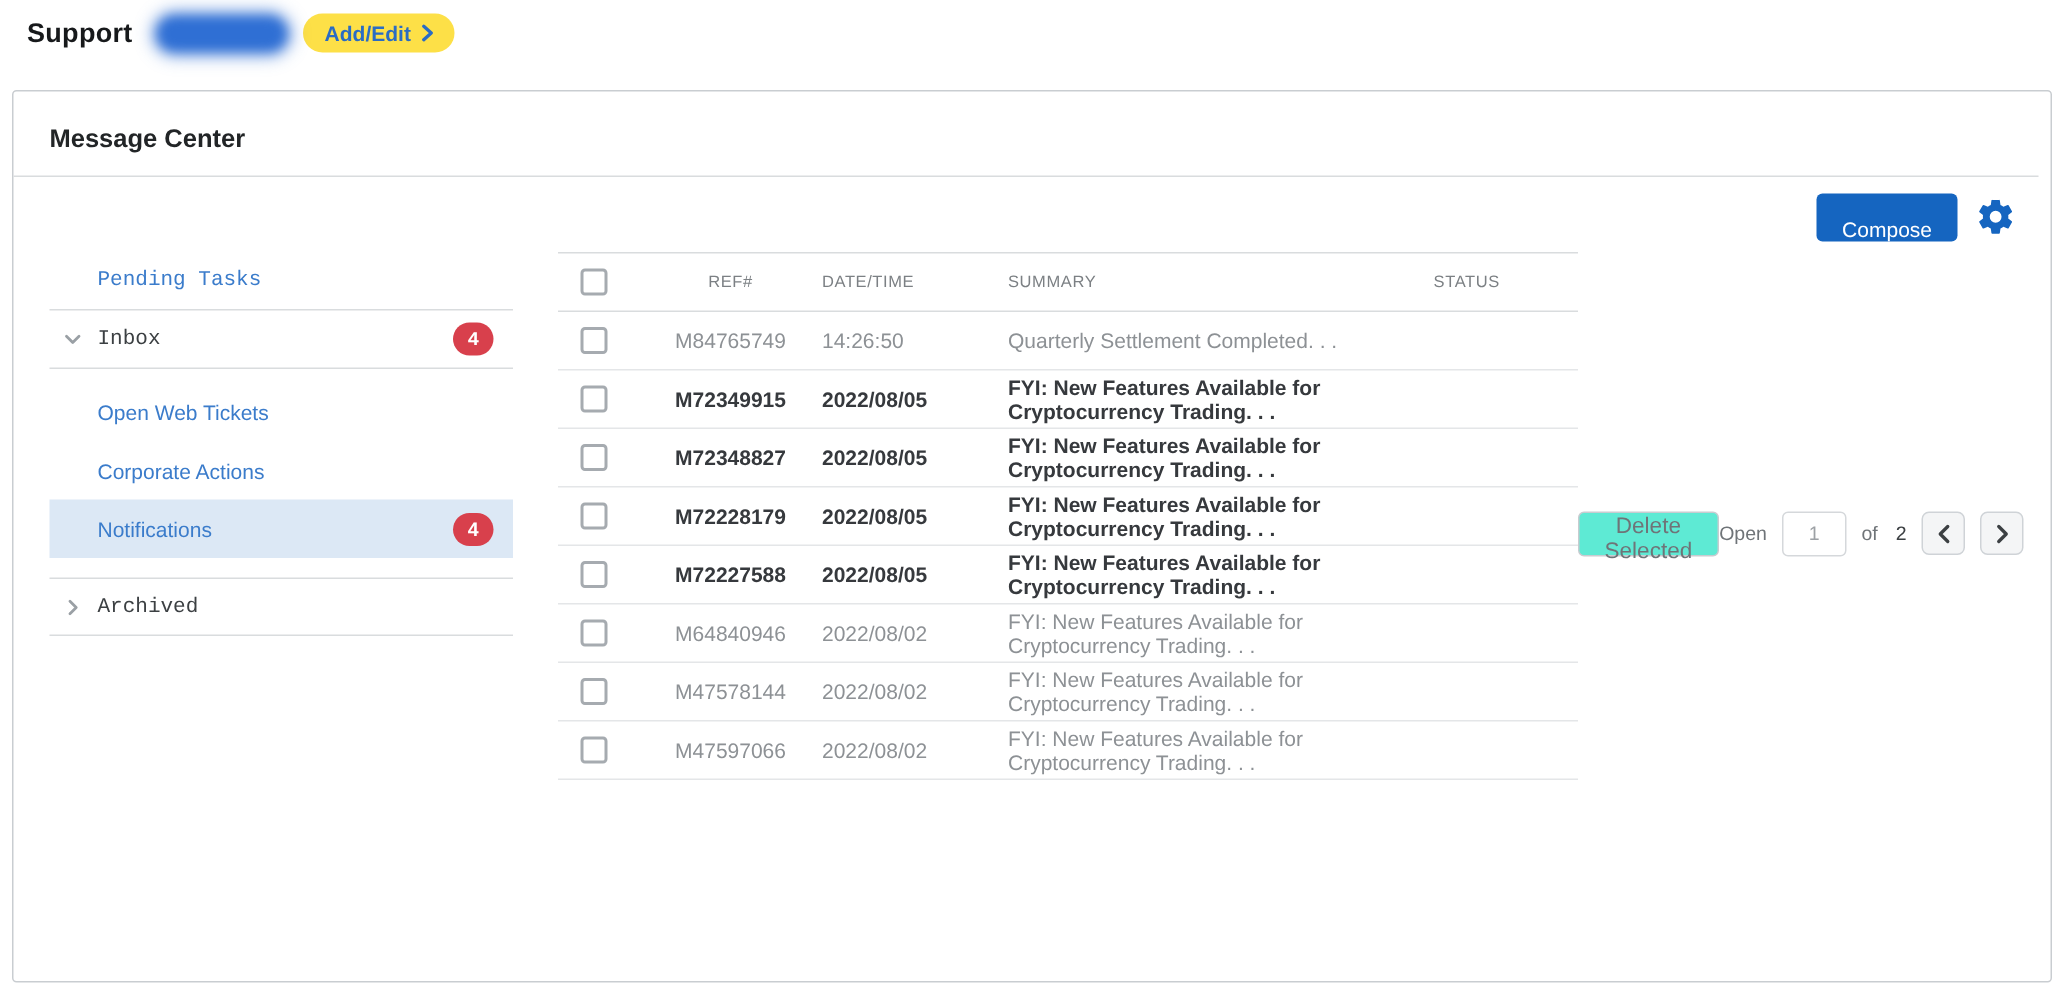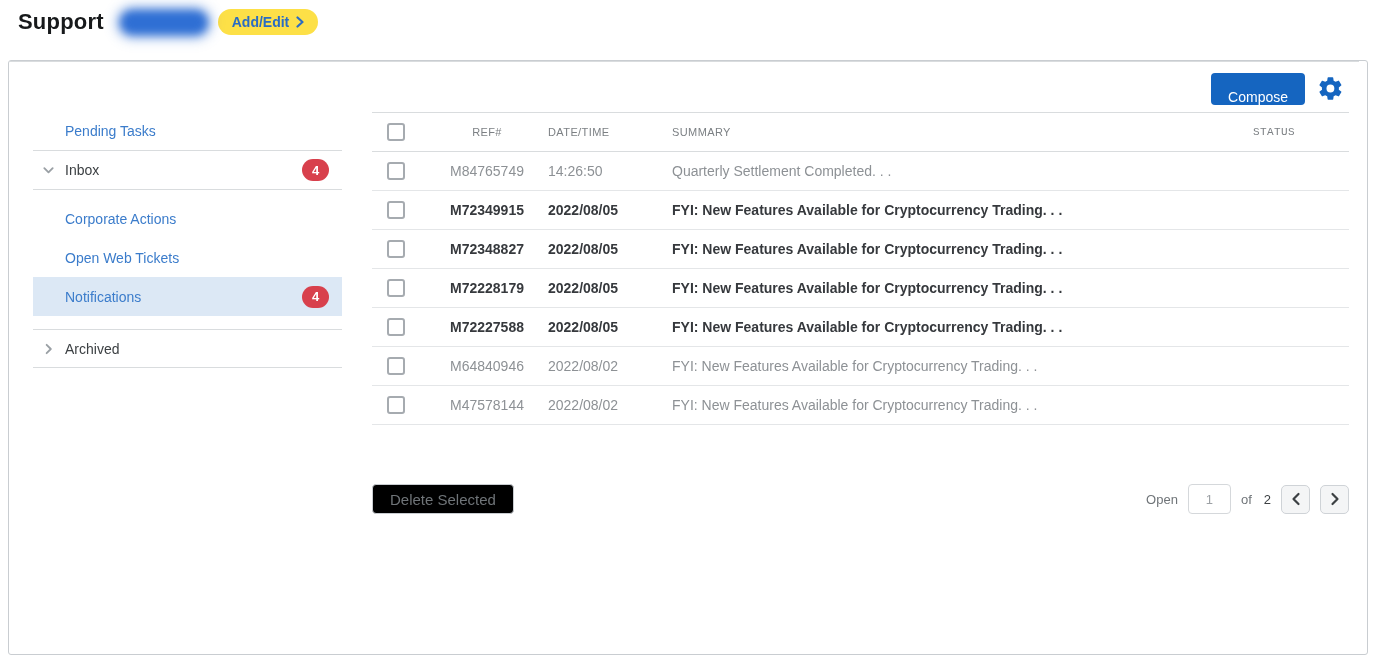--- a/index.html
+++ b/index.html
@@ -13,21 +13,21 @@
     --gray-text:#8d9195;
     --dark-text:#36393d;
     --col-head:#7c8084;
   }
   *{margin:0;padding:0;box-sizing:border-box;}
   html,body{width:1376px;height:663px;background:#fff;overflow:hidden;
     font-family:"Liberation Sans", sans-serif;}
 
   
   .top-bar{display:flex;align-items:center;padding:4px 0 0 18px;height:40px;}
-  .page-title{font-size:22px;font-weight:bold;color:#17191b;letter-spacing:.2px;}
+  .page-title{font-size:18px;font-weight:bold;color:#17191b;letter-spacing:.2px;}
   .redacted-pill{width:88px;height:25px;border-radius:13px;background:#2f6fd4;
     margin-left:16px;filter:blur(4px);box-shadow:0 0 8px 3px rgba(47,111,212,.55);cursor:pointer;}
   .addedit-pill{display:flex;align-items:center;gap:7px;margin-left:10px;height:26px;
     padding:0 14px;border-radius:14px;background:#fde047;color:#2a6cc4;
     font-size:14px;font-weight:bold;border:none;cursor:pointer;}
   .addedit-pill svg{display:block;}
 
   
   .panel{position:absolute;left:8px;top:60px;width:1360px;height:595px;
     border:1px solid var(--panel-border);border-radius:3px;background:#fff;}
@@ -43,48 +43,48 @@
 
   .content{display:flex;padding:6px 18px 0 24px;}
 
   
   .sidebar{width:309px;flex:none;font-size:14px;}
   .side-item{height:39px;display:flex;align-items:center;cursor:pointer;position:relative;}
   .side-item .label{margin-left:32px;}
   .side-item .chev{position:absolute;left:9px;top:50%;transform:translateY(-50%);display:flex;}
   .side-item.link .label{color:var(--link);}
   .side-item.plain .label{color:#3c4043;}
-  .side-item.bordered{border-bottom:1px solid var(--divider);}
+  .side-item.bordered{border-bottom:1px solid var(--divider);font-family:Liberation Mono, monospace;}
   .side-item.selected{background:var(--selected-bg);}
   .badge{margin-left:auto;margin-right:13px;min-width:27px;height:22px;border-radius:11px;
     background:var(--badge);color:#fff;font-size:13px;font-weight:bold;
     display:flex;align-items:center;justify-content:center;}
   .subgroup{margin-top:9px;}
   .side-gap{height:13px;}
 
   
-  .main{flex:1;margin-left:30px;display:flex;flex-direction:column;gap:36px;}
+  .main{flex:1;margin-left:30px;display:flex;flex-direction:row;}
   table.msg{width:100%;border-collapse:collapse;table-layout:fixed;font-size:14px;}
   table.msg th,table.msg td{height:39px;padding:0;vertical-align:middle;}
   table.msg thead th{border-top:1px solid var(--divider);border-bottom:1px solid var(--divider);
     font-size:11px;font-weight:normal;color:var(--col-head);letter-spacing:.4px;text-align:left;}
   table.msg tbody td{border-bottom:1px solid var(--row-divider);}
   .col-check{width:54px;}
   .col-ref{width:122px;text-align:center !important;}
   .col-dt{width:112px;text-align:left;}
   .col-sum{padding-left:12px !important;}
-  .col-status{width:96px;text-align:right;padding-right:30px !important;font-family:Liberation Mono, monospace;}
+  .col-status{width:96px;text-align:right;padding-right:30px !important;}
   tr.read td{color:var(--gray-text);}
   tr.unread td{color:var(--dark-text);font-weight:bold;}
   .cbx{appearance:none;-webkit-appearance:none;width:18px;height:18px;margin:0 0 0 15px;
     border:2px solid #a6abb0;border-radius:3px;background:#fff;cursor:pointer;display:block;}
 
   
   .table-footer{display:flex;align-items:center;margin-top:23px;}
-  .delete-btn{background:#000000;border:1px solid #c8ccd0;border-radius:4px;color:#6f7478;
+  .delete-btn{background:#5eead4;border:1px solid #c8ccd0;border-radius:4px;color:#6f7478;
     font-size:15px;font-family:inherit;height:30px;padding:0 17px;cursor:pointer;}
   .pager{margin-left:auto;display:flex;align-items:center;gap:10px;font-size:13px;color:#6f7478;}
   .page-input{width:43px;height:30px;border:1px solid #d5d8db;border-radius:4px;
     text-align:center;font-size:13px;color:#9da1a5;font-family:inherit;}
   .total-pages{color:#3c4043;margin-left:2px;}
   .pg-btn{width:29px;height:29px;border:1px solid #cfd3d7;border-radius:5px;background:#f4f5f6;
     display:flex;align-items:center;justify-content:center;cursor:pointer;padding:0;}
   .pg-btn svg{display:block;}
 </style>
 </head>
@@ -97,20 +97,21 @@
     <span>Add/Edit</span>
     <span class="chev">
       <svg width="8" height="12" viewBox="0 0 8 12">
           <polyline points="1.5,1.5 6.5,6 1.5,10.5" fill="none" stroke="#2a6cc4" stroke-width="2.2" stroke-linecap="round" stroke-linejoin="round"></polyline>
         </svg>
     </span>
   </button>
 </div>
 
 <div class="panel">
+  <div class="panel-title">Message Center</div>
   <div class="panel-divider"></div>
 
   <div class="toolbar">
     <button class="compose-btn">Compose</button>
     <button class="gear-btn" title="">
       <svg width="27" height="27" viewBox="0 0 24 24">
           <path d="M19.4 13c.04-.32.06-.66.06-1s-.02-.68-.06-1l2.1-1.65a.5.5 0 0 0 .12-.64l-2-3.46a.5.5 0 0 0-.6-.22l-2.49 1a7.3 7.3 0 0 0-1.73-1l-.38-2.65A.5.5 0 0 0 13.93 2h-4a.5.5 0 0 0-.5.42l-.37 2.65c-.63.26-1.2.6-1.74 1l-2.48-1a.5.5 0 0 0-.61.22l-2 3.46a.5.5 0 0 0 .12.64L4.45 11c-.04.32-.07.66-.07 1s.03.68.07 1l-2.1 1.65a.5.5 0 0 0-.12.64l2 3.46c.12.22.39.3.6.22l2.49-1c.54.4 1.1.74 1.73 1l.38 2.65c.04.24.25.42.5.42h4c.25 0 .46-.18.5-.42l.37-2.65c.63-.26 1.2-.6 1.74-1l2.48 1c.22.08.48 0 .6-.22l2-3.46a.5.5 0 0 0-.12-.64L19.4 13zm-7.47 2.5a3.5 3.5 0 1 1 0-7 3.5 3.5 0 0 1 0 7z"></path>
         </svg>
     </button>
   </div>
@@ -125,24 +126,24 @@
         <span class="chev">
           <svg width="13" height="13" viewBox="0 0 14 14">
               <polyline points="2.5,5 7,9.5 11.5,5" fill="none" stroke="#9aa0a5" stroke-width="2" stroke-linecap="round" stroke-linejoin="round"></polyline>
             </svg>
         </span>
         <span class="label">Inbox</span>
         <span class="badge">4</span>
       </div>
       <div class="subgroup">
         <div class="side-item link">
+          <span class="label">Open Web Tickets</span>
+        </div>
+        <div class="side-item link">
           <span class="label">Corporate Actions</span>
-        </div>
-        <div class="side-item link">
-          <span class="label">Open Web Tickets</span>
         </div>
         <div class="side-item link selected">
           <span class="label">Notifications</span>
           <span class="badge">4</span>
         </div>
       </div>
       <div class="side-gap"></div>
       <div class="side-item plain bordered" style="border-top:1px solid var(--divider);">
         <span class="chev">
           <svg width="13" height="13" viewBox="0 0 14 14">
@@ -219,20 +220,29 @@
               <td class="col-ref">M64840946</td>
               <td class="col-dt">2022/08/02</td>
               <td class="col-sum">FYI: New Features Available for Cryptocurrency Trading. . .</td>
               <td class="col-status"></td>
             </tr>
             <tr class="read">
               <td class="col-check">
                 <input type="checkbox" class="cbx" style="">
               </td>
               <td class="col-ref">M47578144</td>
+              <td class="col-dt">2022/08/02</td>
+              <td class="col-sum">FYI: New Features Available for Cryptocurrency Trading. . .</td>
+              <td class="col-status"></td>
+            </tr>
+            <tr class="read">
+              <td class="col-check">
+                <input type="checkbox" class="cbx" style="">
+              </td>
+              <td class="col-ref">M47597066</td>
               <td class="col-dt">2022/08/02</td>
               <td class="col-sum">FYI: New Features Available for Cryptocurrency Trading. . .</td>
               <td class="col-status"></td>
             </tr>
           </tbody>
       </table>
 
       <div class="table-footer">
         <button class="delete-btn">Delete Selected</button>
         <div class="pager">

